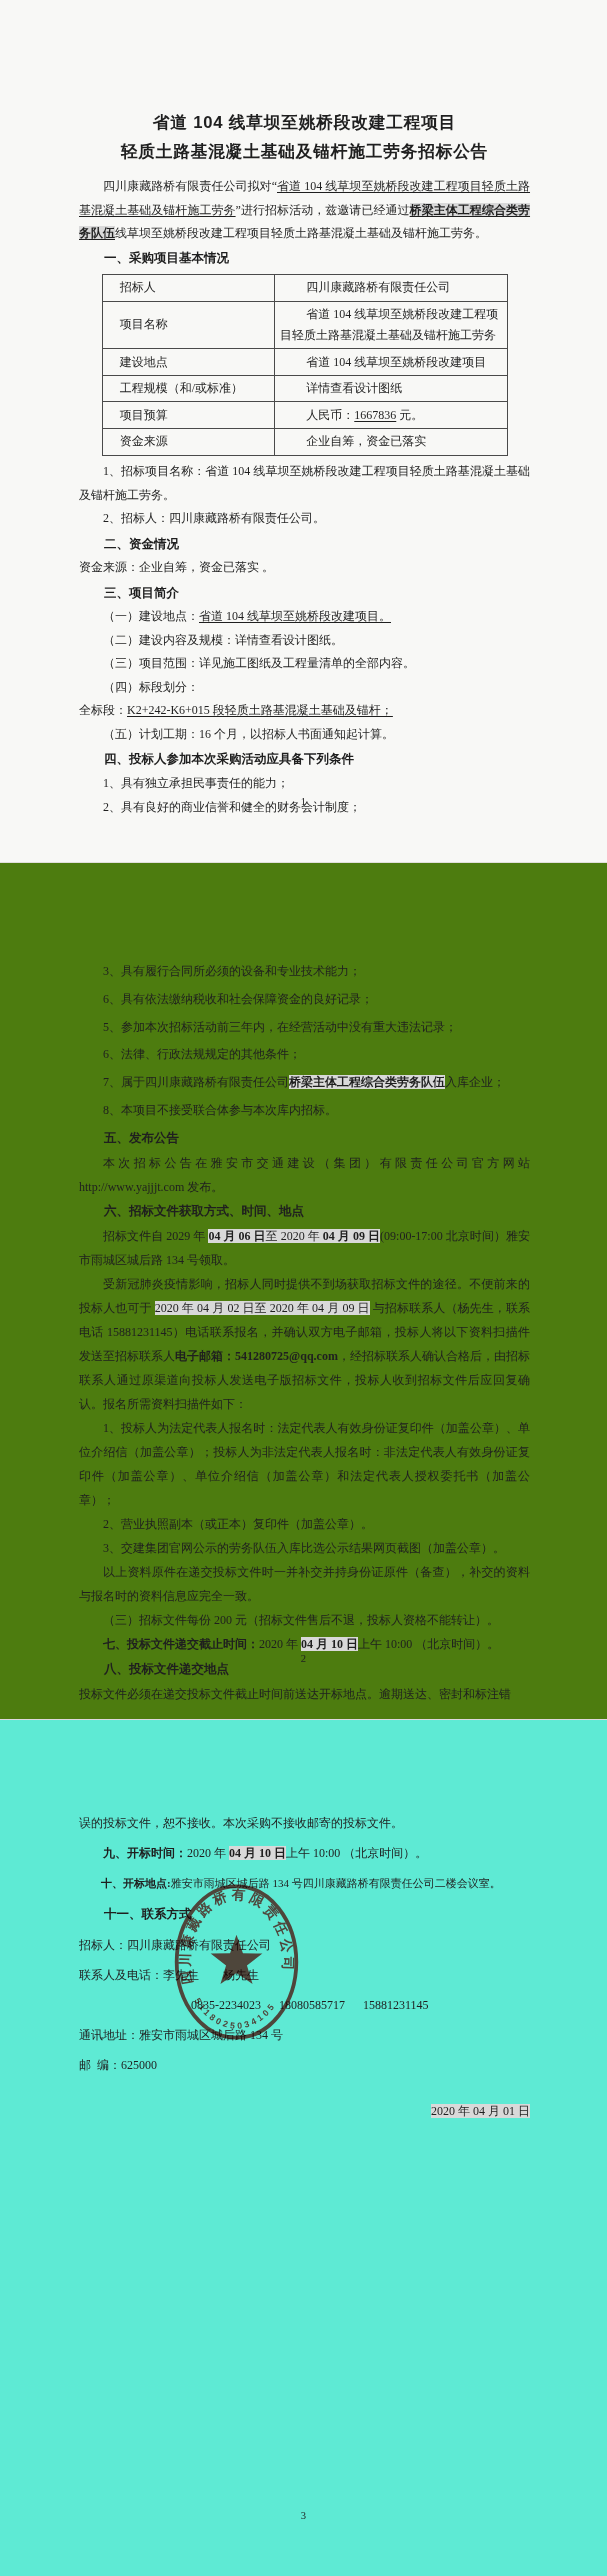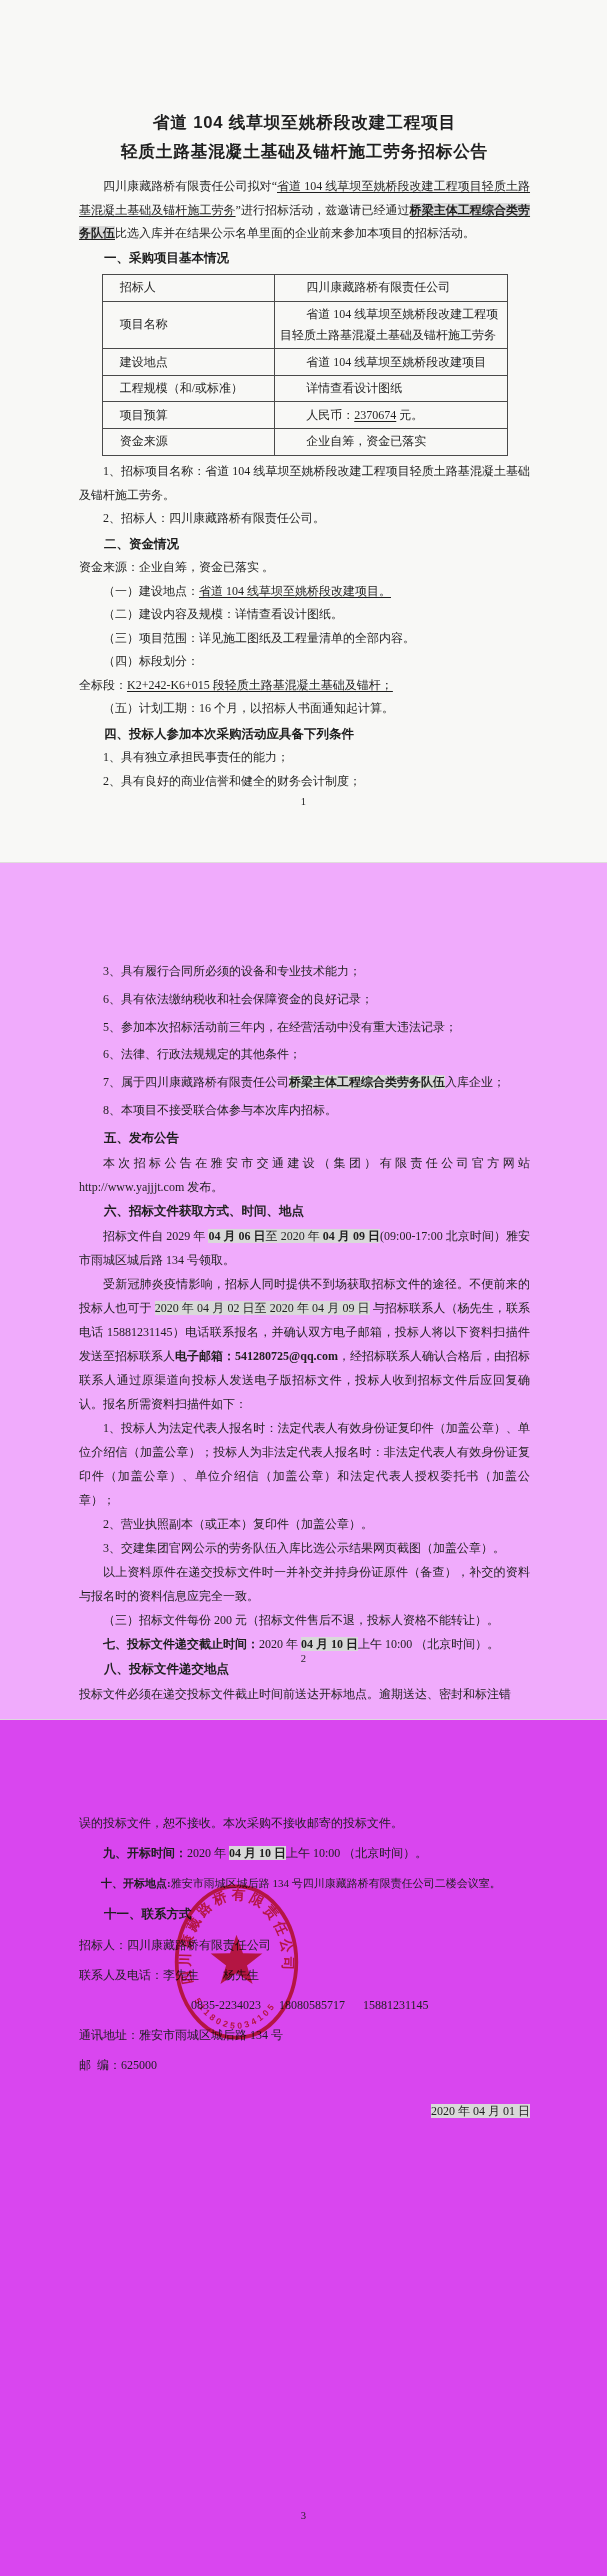--- a/index.html
+++ b/index.html
@@ -4,22 +4,22 @@
 <style>
   html,body { margin:0; padding:0; }
   body {
     width:607px; background:#e9e9e9;
     font-family:"Liberation Serif","DejaVu Serif",serif;
     color:#1f1f1f;
     -webkit-font-smoothing:antialiased;
   }
   .page { position:relative; width:607px; box-sizing:border-box; padding-left:79px; padding-right:77px; overflow:hidden; }
   .page-1 { height:862px; padding-top:108px; background:#f8f8f6; }
-  .page-2 { height:857px; padding-top:96px; background:#f0abfc; border-top:0.8px solid #e0dedb; }
-  .page-3 { height:857px; padding-top:88px; background:#d946ef; border-top:0.8px solid #ddd8de; }
+  .page-2 { height:857px; padding-top:96px; background:#4d7c0f; border-top:0.8px solid #e0dedb; }
+  .page-3 { height:857px; padding-top:88px; background:#5eead4; border-top:0.8px solid #ddd8de; }
 
   .doc-title {
     font-family:"Liberation Sans","DejaVu Sans",sans-serif;
     font-weight:700; font-size:16.7px; line-height:29px;
     text-align:center; letter-spacing:0.8px; margin:0;
   }
   .p { font-size:12px; line-height:23.5px; margin:0; text-align:justify; text-justify:inter-character; }
   .p2 { font-size:12px; line-height:24px; margin:0; text-align:justify; text-justify:inter-character; }
   .p3 { font-size:12px; line-height:30px; margin:0; text-align:justify; text-justify:inter-character; }
   .indent { text-indent:2em; }
@@ -57,21 +57,21 @@
 </style>
 </head>
 <body>
 
 <div>
 
   <div class="page page-1">
     <p class="doc-title">省道 104 线草坝至姚桥段改建工程项目</p>
     <p class="doc-title">轻质土路基混凝土基础及锚杆施工劳务招标公告</p>
 
-    <p class="p indent intro"><span>四川康藏路桥有限责任公司拟对“</span><span class="u">省道 104 线草坝至姚桥段改建工程项目轻质土路基混凝土基础及锚杆施工劳务</span><span>”进行招标活动，兹邀请已经通过</span><span class="b u hl">桥梁主体工程综合类劳务队伍</span><span>比选入库并在结果公示名单里面的企业前来参加本项目的招标活动。</span></p>
+    <p class="p indent intro"><span>四川康藏路桥有限责任公司拟对“</span><span class="u">省道 104 线草坝至姚桥段改建工程项目轻质土路基混凝土基础及锚杆施工劳务</span><span>”进行招标活动，兹邀请已经通过</span><span class="b u hl">桥梁主体工程综合类劳务队伍</span><span>线草坝至姚桥段改建工程项目轻质土路基混凝土基础及锚杆施工劳务。</span></p>
 
     <p class="h">一、采购项目基本情况</p>
 
     <table class="info-table">
       <tbody>
         <tr>
           <td class="lbl">招标人</td>
           <td class="val"><span>四川康藏路桥有限责任公司</span></td>
         </tr>
         <tr>
@@ -81,35 +81,36 @@
         <tr>
           <td class="lbl">建设地点</td>
           <td class="val"><span>省道 104 线草坝至姚桥段改建项目</span></td>
         </tr>
         <tr>
           <td class="lbl">工程规模（和/或标准）</td>
           <td class="val"><span>详情查看设计图纸</span></td>
         </tr>
         <tr>
           <td class="lbl">项目预算</td>
-          <td class="val"><span>人民币：</span><span class="u">2370674</span><span> 元。</span></td>
+          <td class="val"><span>人民币：</span><span class="u">1667836</span><span> 元。</span></td>
         </tr>
         <tr>
           <td class="lbl">资金来源</td>
           <td class="val"><span>企业自筹，资金已落实</span></td>
         </tr>
       </tbody>
     </table>
 
     <p class="p indent">1、招标项目名称：省道 104 线草坝至姚桥段改建工程项目轻质土路基混凝土基础及锚杆施工劳务。</p>
     <p class="p indent">2、招标人：四川康藏路桥有限责任公司。</p>
 
     <p class="h">二、资金情况</p>
     <p class="p">资金来源：企业自筹，资金已落实 。</p>
 
+    <p class="h">三、项目简介</p>
     <p class="p indent"><span>（一）建设地点：</span><span class="u">省道 104 线草坝至姚桥段改建项目。</span></p>
     <p class="p indent">（二）建设内容及规模：详情查看设计图纸。</p>
     <p class="p indent">（三）项目范围：详见施工图纸及工程量清单的全部内容。</p>
     <p class="p indent">（四）标段划分：</p>
     <p class="p"><span>全标段：</span><span class="u">K2+242-K6+015 段轻质土路基混凝土基础及锚杆；</span></p>
     <p class="p indent">（五）计划工期：16 个月，以招标人书面通知起计算。</p>
 
     <p class="h">四、投标人参加本次采购活动应具备下列条件</p>
     <p class="p indent">1、具有独立承担民事责任的能力；</p>
     <p class="p indent">2、具有良好的商业信誉和健全的财务会计制度；</p>

